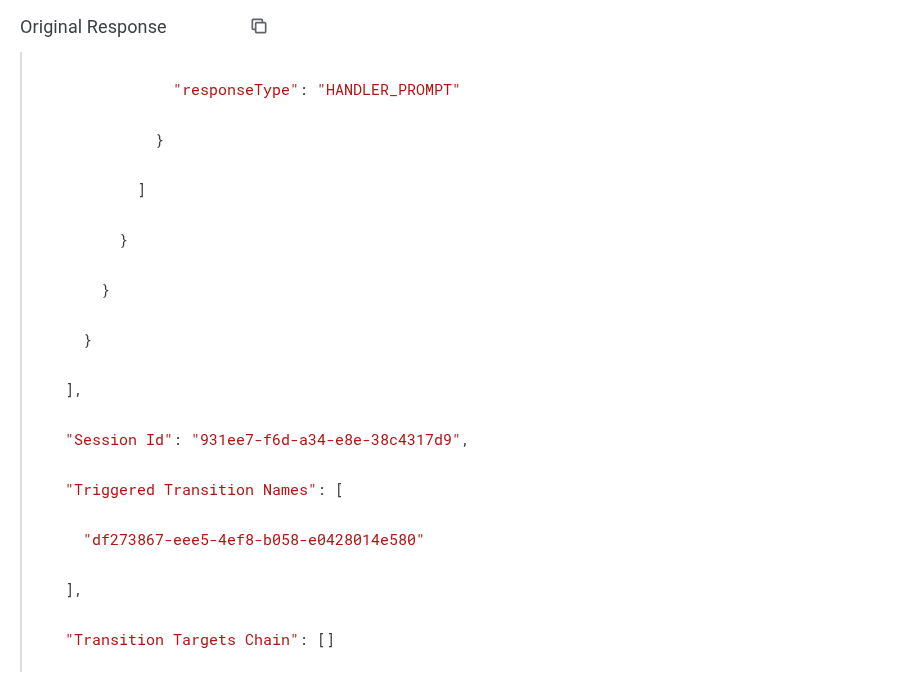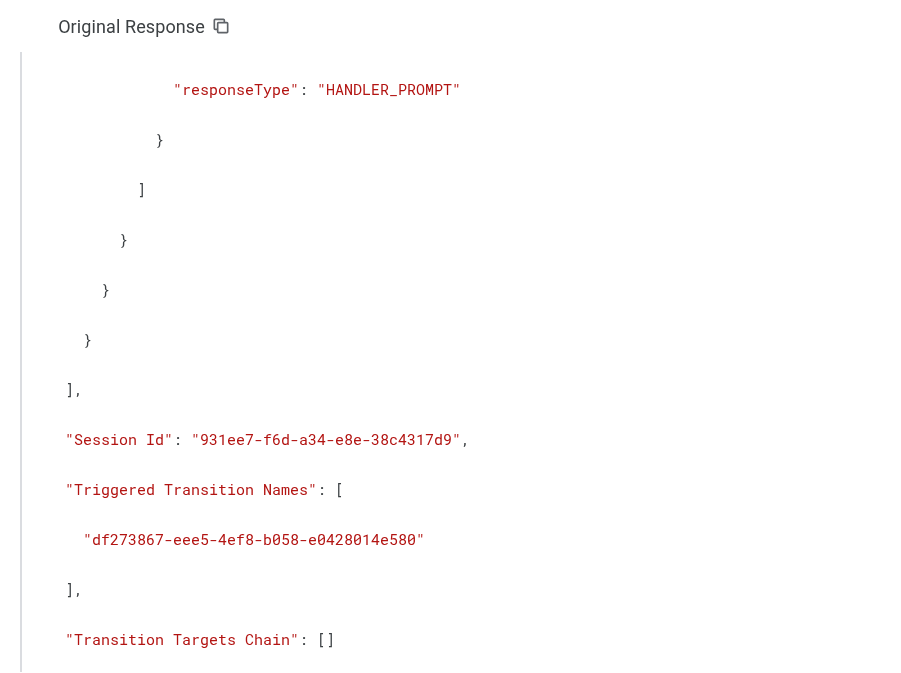--- a/index.html
+++ b/index.html
@@ -6,21 +6,21 @@
   body {
     font-family: 'Google Sans', 'Roboto', Arial, sans-serif;
     background: #ffffff;
     width: 901px;
     height: 673px;
     overflow: hidden;
   }
   .header {
     display: flex;
     align-items: center;
-    justify-content: center;
+    justify-content: space-between;
     padding: 10px 20px 10px 20px;
     width: 295px;
   }
   .header-title {
     font-size: 18px;
     font-weight: 400;
     color: #3c4043;
     letter-spacing: 0.1px;
   }
   .copy-icon-btn {

